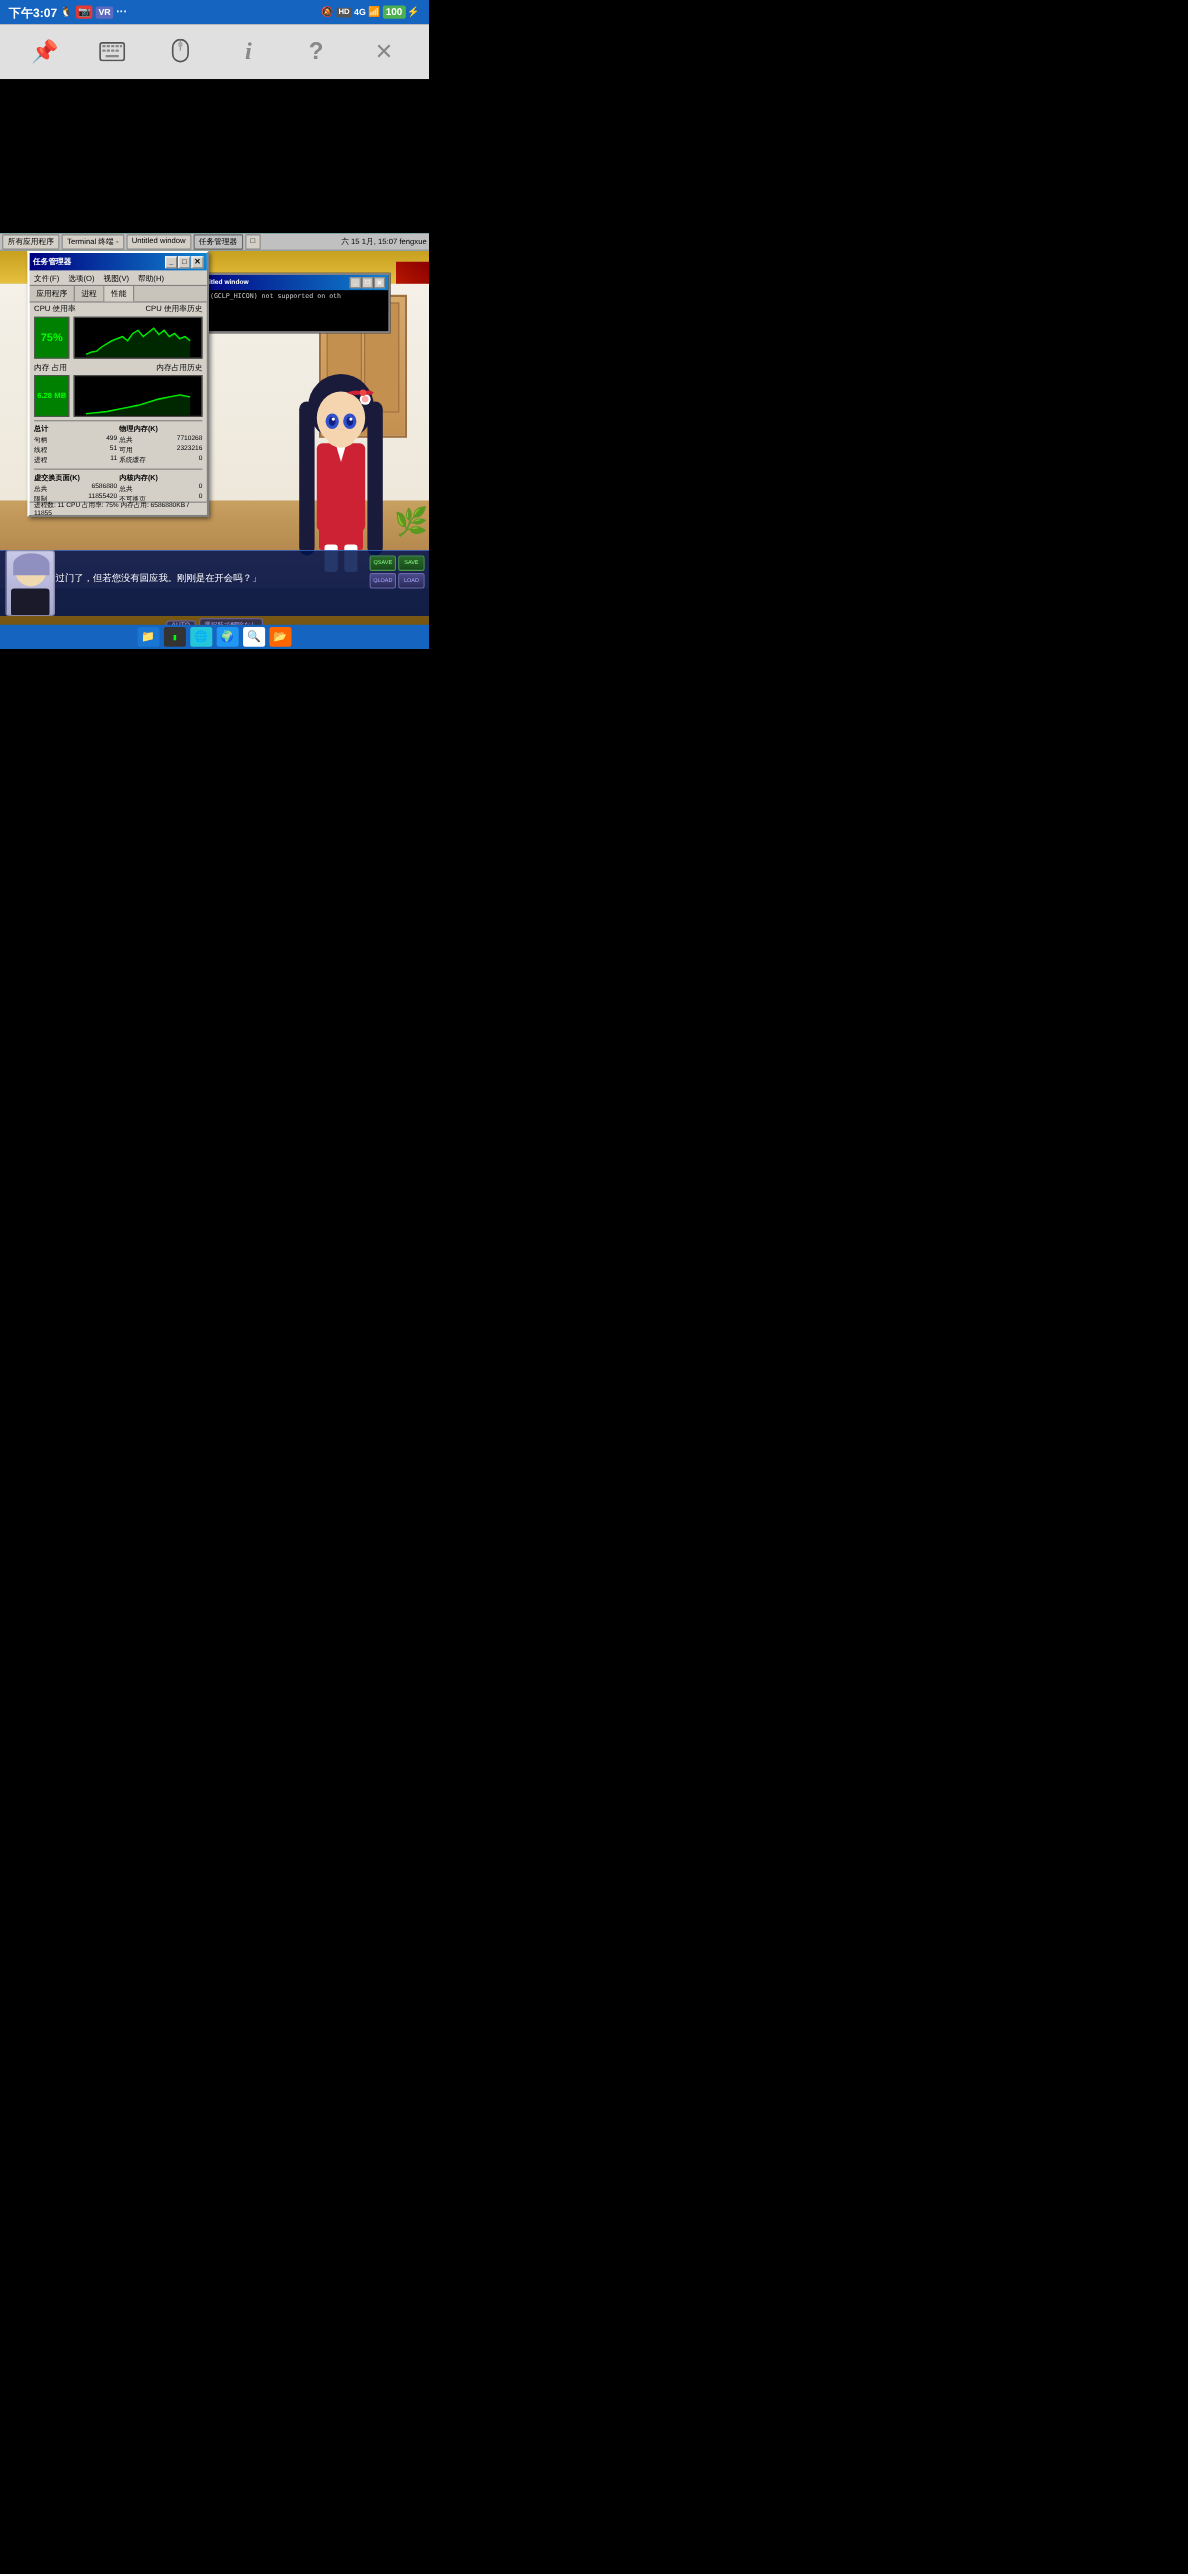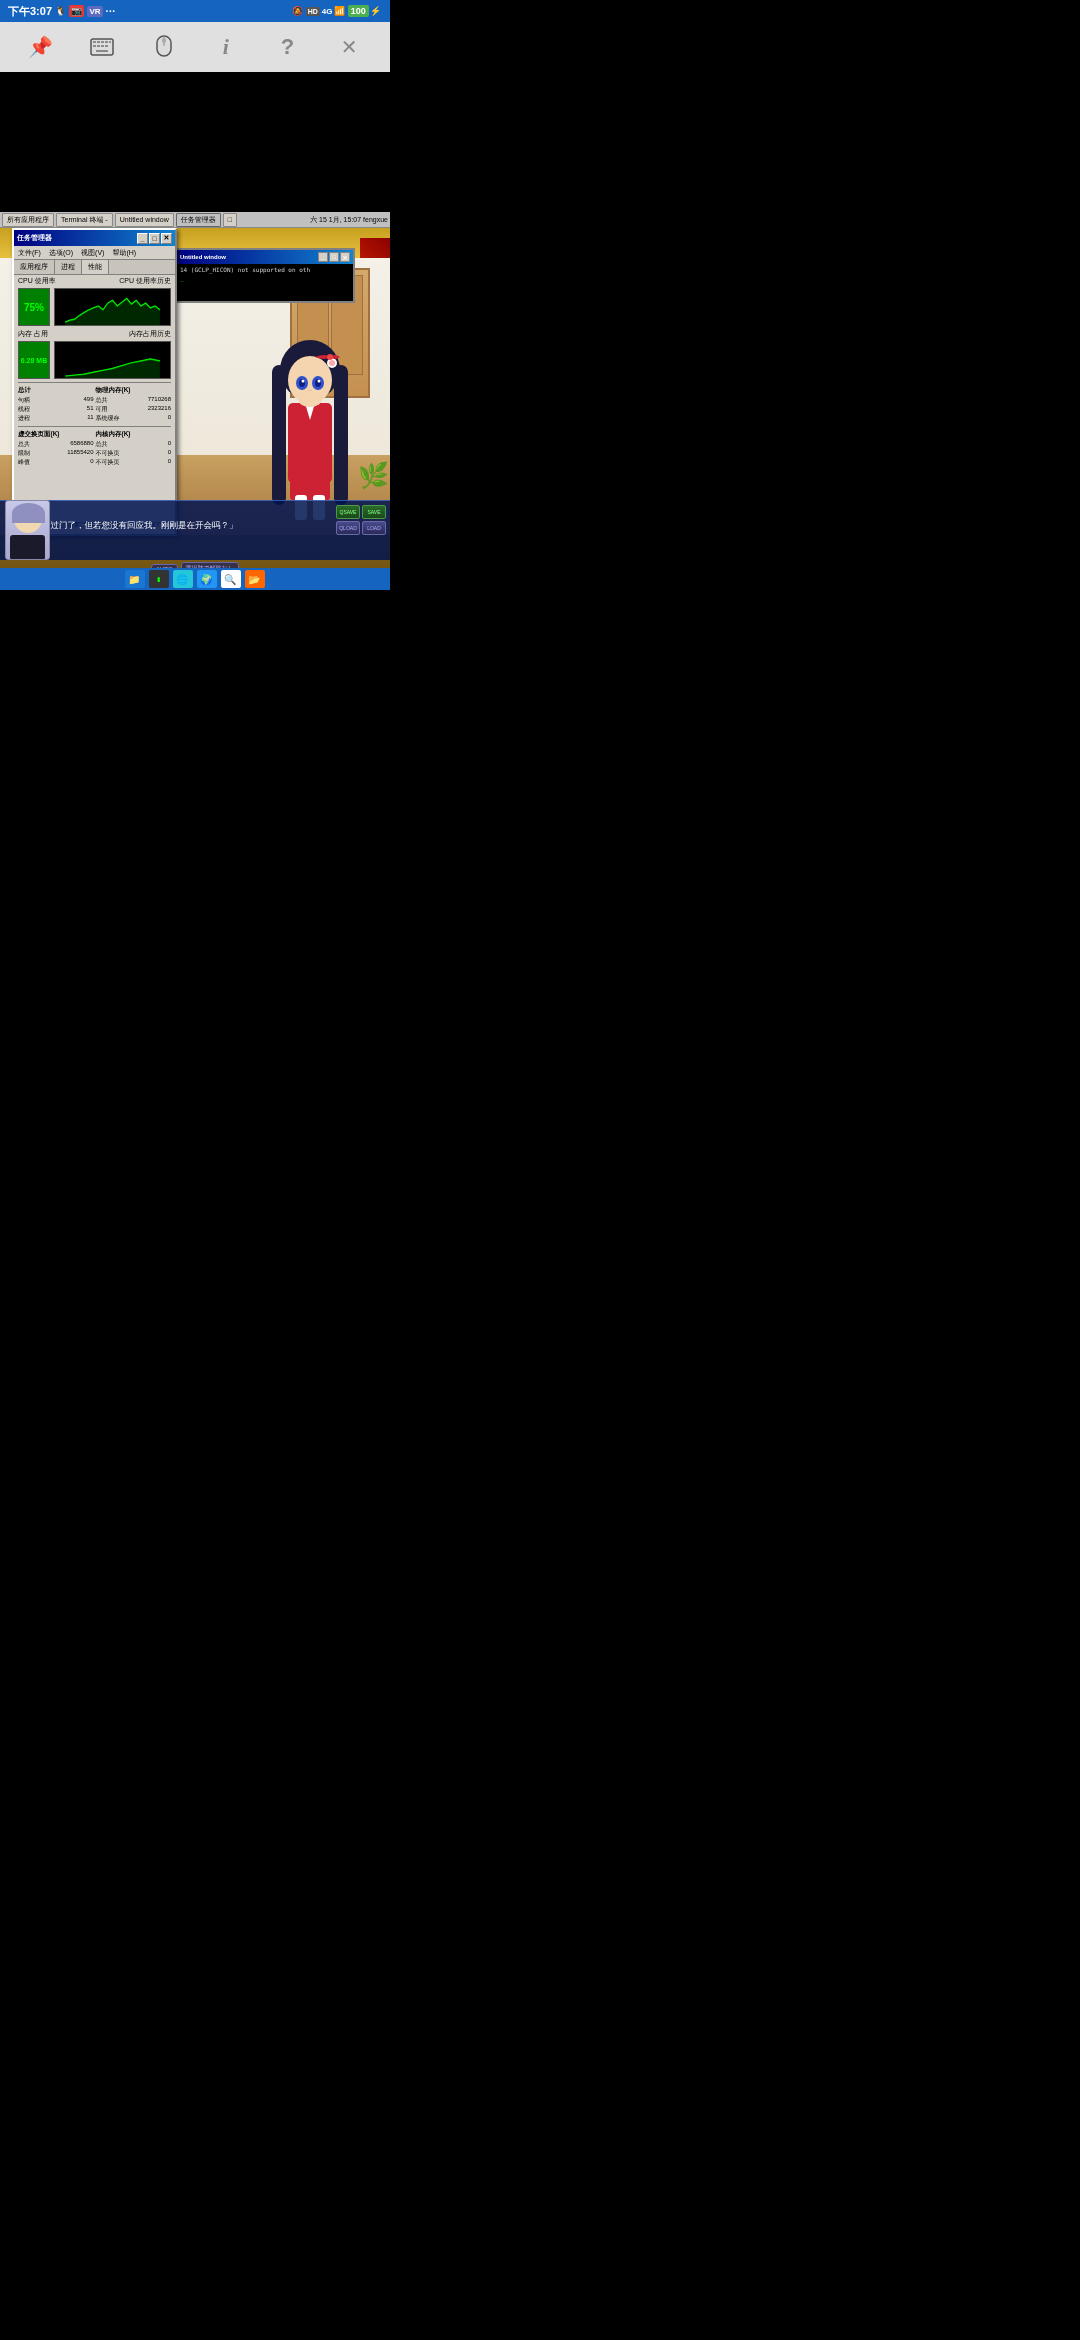--- a/index.html
+++ b/index.html
@@ -258,23 +258,23 @@
       position: absolute;
       bottom: 100px;
       right: 0px;
       font-size: 25px;
     }
 
     
     .task-manager {
       position: absolute;
       top: 0;
-      left: 12px;
+      left: 25px;
       width: 165px;
-      height: 308px;
+      height: 242px;
       background: #d4d0c8;
       border: 2px solid #808080;
       border-top-color: #fff;
       border-left-color: #fff;
       box-shadow: 2px 2px 4px rgba(0,0,0,0.5);
       font-size: 7px;
     }
     .win-titlebar {
       height: 16px;
       background: linear-gradient(90deg, #000080, #1084d0);

